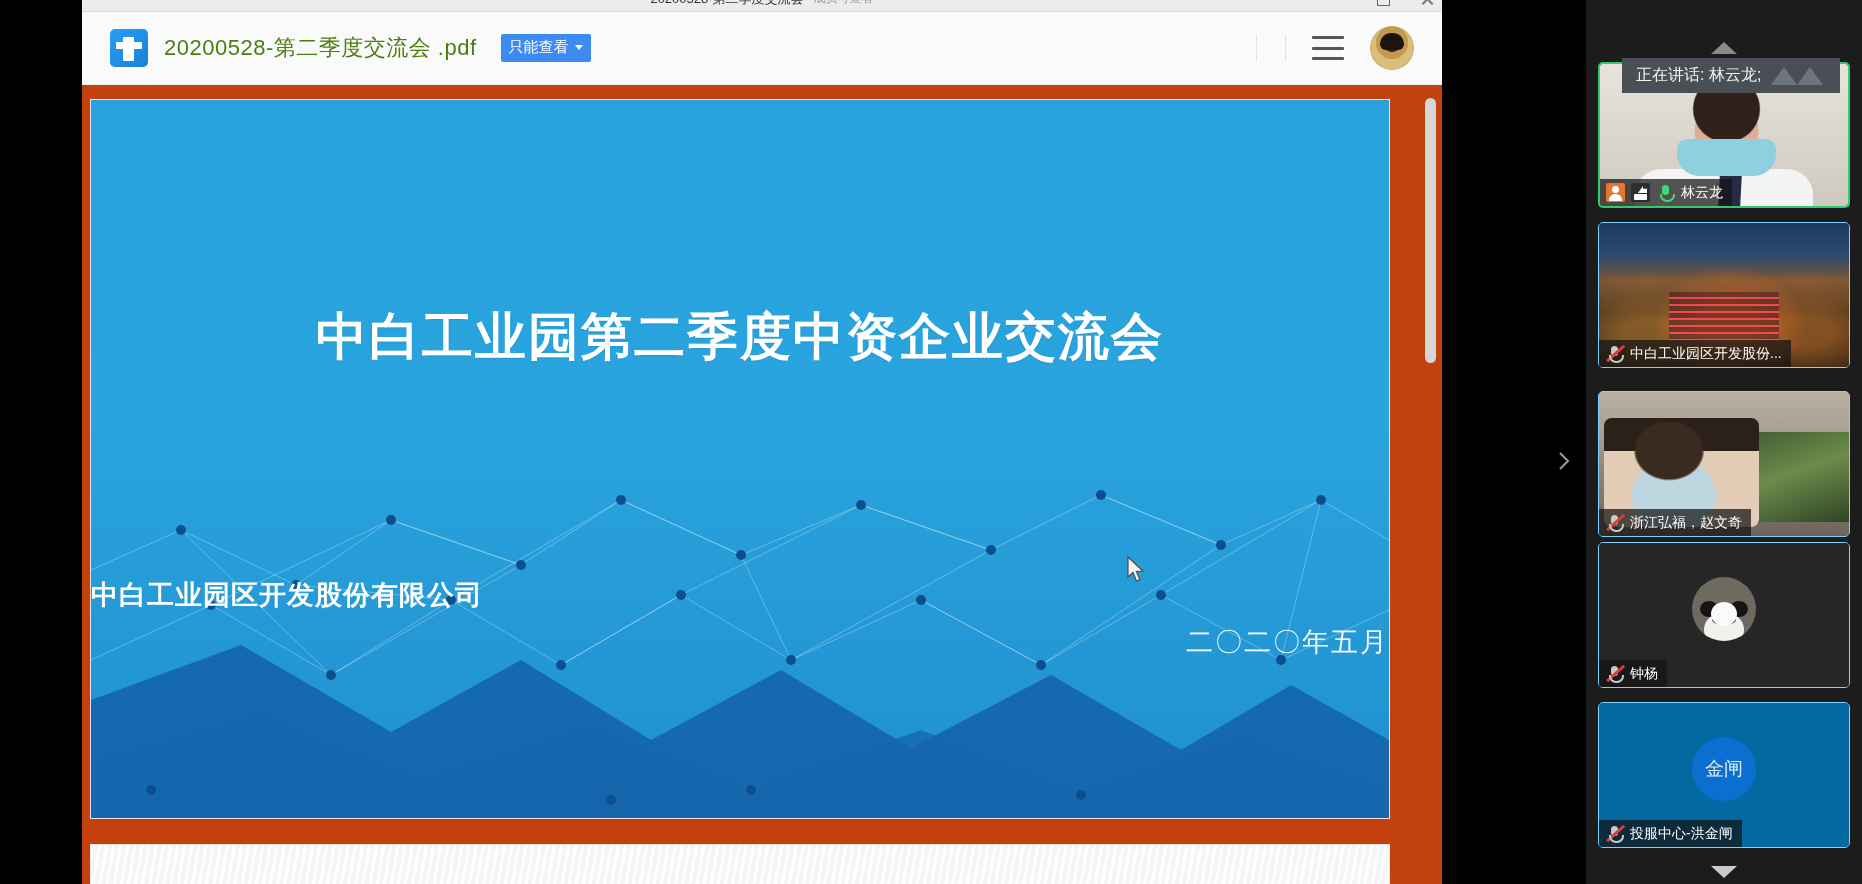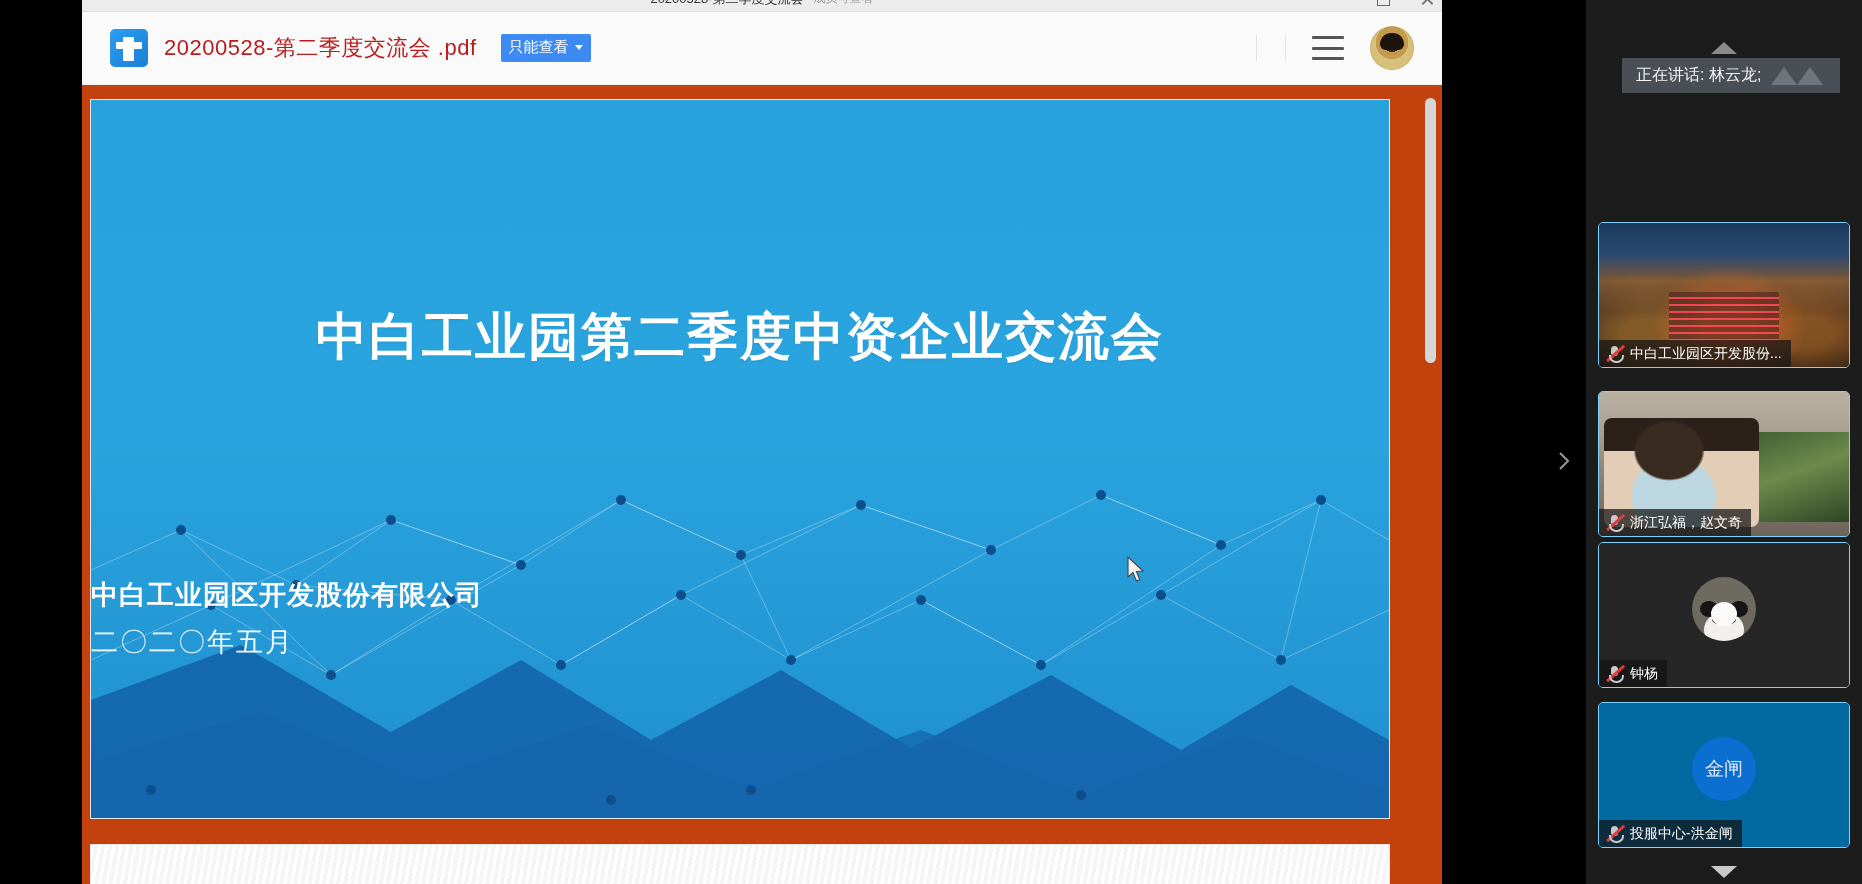--- a/index.html
+++ b/index.html
@@ -49,21 +49,21 @@
     position: relative; flex: 0 0 auto; margin-right: 16px;
   }
   #app-logo::before {
     content:""; position:absolute; left:13px; top:8px; width:11px; height:24px;
     background:#fff; border-radius:1px;
   }
   #app-logo::after {
     content:""; position:absolute; left:6px; top:13px; width:26px; height:7px;
     background:#fff; border-radius:1px;
   }
-  #doc-title { font-size: 22px; color: #b91c1c; letter-spacing: .5px; }
+  #doc-title { font-size: 22px; color: #4d7c0f; letter-spacing: .5px; }
   #perm-badge {
     margin-left: 24px; background:#3d8bf2; color:#fff; font-size:15px;
     padding: 4px 8px 5px 8px; border-radius:2px; display:inline-flex; align-items:center; gap:6px;
     cursor: pointer;
   }
   #perm-caret { width:0;height:0;border-left:4px solid transparent;border-right:4px solid transparent;border-top:5px solid #fff; }
   #toolbar-right { margin-left:auto; display:flex; align-items:center; gap:0; }
   .tb-divider { width:1px; height:26px; background:#e2e2e2; margin:0 14px; }
   #hamburger { width:32px; height:24px; display:flex; flex-direction:column; justify-content:space-between; cursor:pointer; margin:0 26px 0 12px; }
   #hamburger span { display:block; height:3px; background:#555; border-radius:1px; }
@@ -99,21 +99,21 @@
     position:absolute; left:0; right:0; top:203px; text-align:center;
     font-size: 51px; font-weight: bold; color:#ffffff; letter-spacing: 2px;
     font-family: "DejaVu Sans", "Liberation Sans", sans-serif;
     text-shadow: 0 1px 2px rgba(0,0,0,.08);
   }
   #slide-org {
     position:absolute; left:0; right:0; top:477px; text-align:left;
     font-size:27px; font-weight:bold; color:#ffffff; letter-spacing:1px;
   }
   #slide-date {
-    position:absolute; left:0; right:0; top:524px; text-align:left;
+    position:absolute; left:0; right:0; top:524px; text-align:right;
     font-size:27px; color:#eef7fc; letter-spacing:2px;
   }
 
   
   #doc-scrollbar-track {
     position:absolute; right:6px; top:90px; width:11px; height:790px;
   }
   #doc-scrollbar-thumb {
     position:absolute; left:0; top:8px; width:11px; height:265px;
     background:#d6d6d6; border-radius:6px; cursor:pointer;
@@ -364,20 +364,32 @@
   <div id="panel-toggle">
     <svg width="14" height="22" viewBox="0 0 14 22">
       <polyline points="3,3 11,11 3,19" fill="none" stroke="#9a9a9a" stroke-width="2"></polyline>
     </svg>
   </div>
 
   <div id="video-panel">
 
     <div id="scroll-up-arrow"></div>
 
+    <div class="tile active" style="top:62px;">
+      <div class="tile-media media-speaker">
+        <div class="speaker-shirt"></div>
+        <div class="speaker-tie"></div>
+      </div>
+      <div class="tile-footer">
+        <span class="ic ic-host"></span>
+        <span class="ic ic-share"></span>
+        <span class="ic ic-mic-on"></span>
+        <span class="tile-name">林云龙</span>
+      </div>
+    </div>
 
     <div class="tile" style="top:222px;">
       <div class="tile-media media-park"></div>
       <div class="tile-footer">
         <span class="ic ic-mic-off">
             <i class="slash"></i>
           </span>
         <span class="tile-name">中白工业园区开发股份...</span>
       </div>
     </div>

